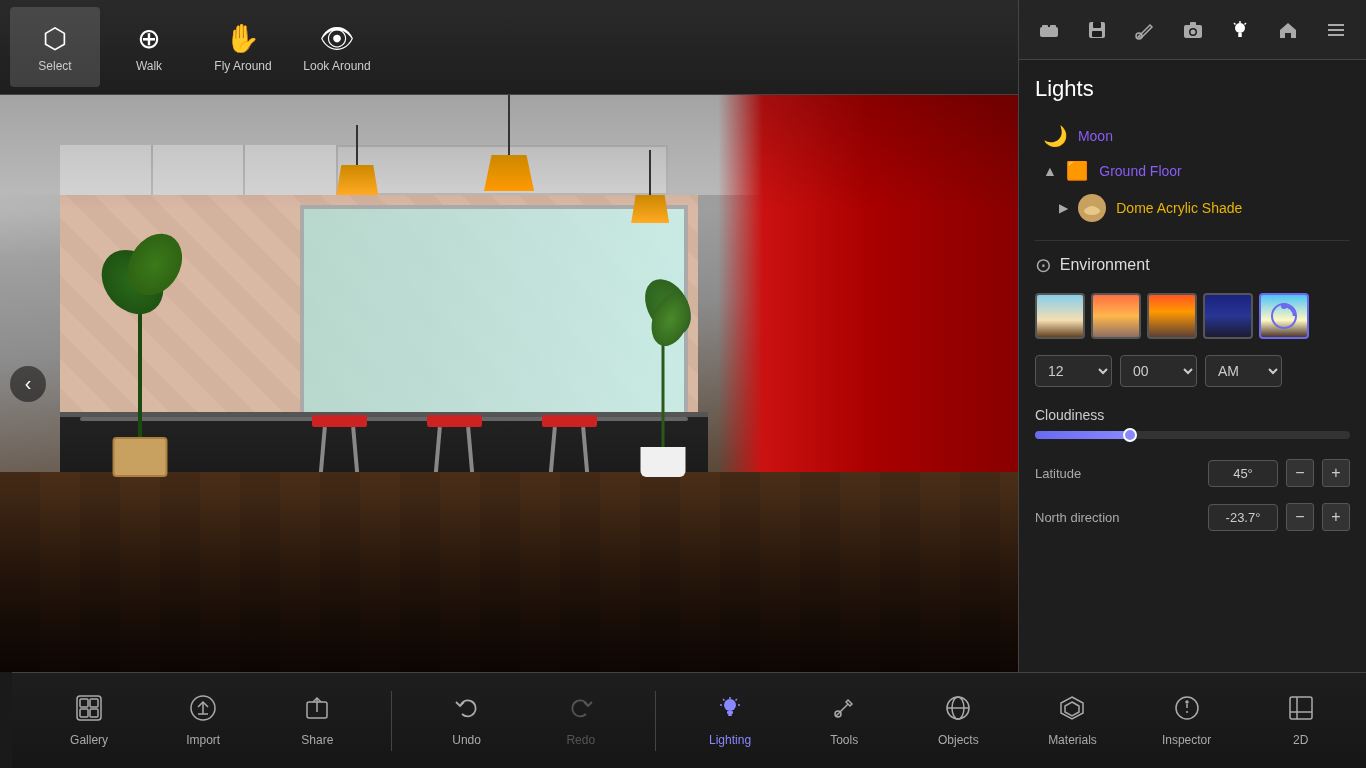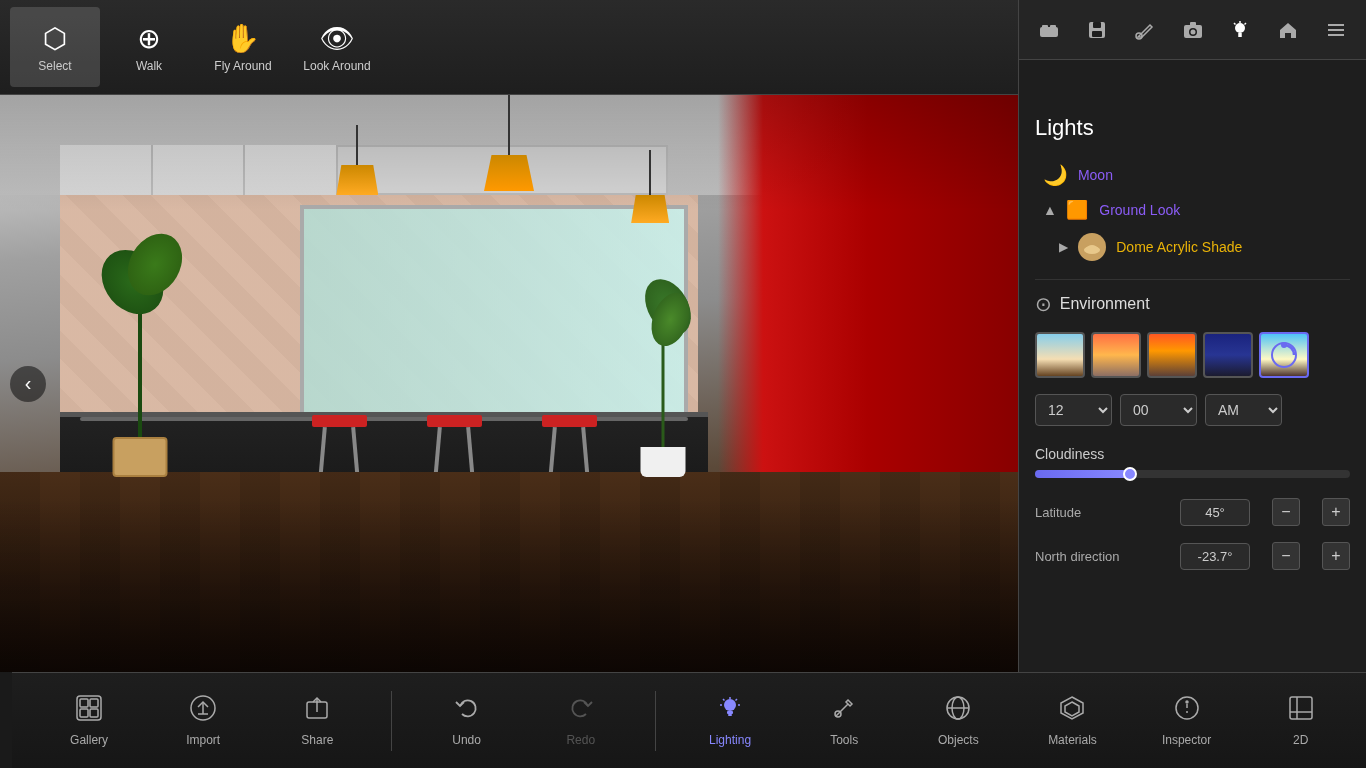--- a/index.html
+++ b/index.html
@@ -47,21 +47,21 @@
     .panel-icon-btn {
       width: 44px; height: 44px; background: transparent; border: none;
       cursor: pointer; display: flex; align-items: center; justify-content: center;
       border-radius: 4px; color: #aaa; font-size: 20px;
     }
     .panel-icon-btn.active { color: #fff; }
 
     
     #lights-section { padding: 16px 16px 8px; }
     .section-title {
-      font-size: 22px; color: #fff; font-weight: 300; margin-bottom: 16px; margin-top: 39px;
+      font-size: 22px; color: #fff; font-weight: 300; margin-bottom: 16px;
     }
 
     .light-item {
       display: flex; align-items: center; padding: 6px 8px; cursor: pointer;
       border-radius: 4px; gap: 10px;
     }
     .light-item-label { color: #8b5cf6; font-size: 14px; }
 
     .light-group { margin-left: 16px; }
     .light-subitem {
@@ -116,21 +116,21 @@
     }
     .slider-thumb {
       position: absolute; top: 50%; transform: translate(-50%, -50%);
       left: 30%; width: 14px; height: 14px;
       background: #8888ff; border-radius: 50%; cursor: pointer;
       border: 2px solid #fff;
     }
 
     
     .numeric-row {
-      display: flex; align-items: center; padding: 8px 16px; justify-content: flex-end; gap: 22px;
+      display: flex; align-items: center; padding: 8px 16px; justify-content: flex-end; gap: 8px;
     }
     .numeric-label { color: #aaa; font-size: 13px; margin-right: auto; }
     .numeric-input {
       background: #2a2a2a; border: 1px solid #555; color: #ccc;
       padding: 5px 8px; border-radius: 4px; font-size: 13px; width: 70px; text-align: center;
     }
     .num-btn {
       width: 28px; height: 28px; background: #333; border: 1px solid #555;
       color: #ccc; cursor: pointer; border-radius: 3px; font-size: 16px;
       display: flex; align-items: center; justify-content: center;
@@ -408,21 +408,21 @@
     <div class="section-title">Lights</div>
 
     <div class="light-item">
       <span style="font-size:20px;">🌙</span>
       <span class="light-item-label">Moon</span>
     </div>
 
     <div class="light-item">
       <span style="color:#aaa;font-size:14px;">▲</span>
       <span style="font-size:18px;">🟧</span>
-      <span class="light-item-label">Ground Look</span>
+      <span class="light-item-label">Ground Floor</span>
     </div>
 
     <div class="light-group">
       <div class="light-subitem">
         <span style="color:#aaa;font-size:12px;">▶</span>
         <div class="subitem-icon">
           <svg width="18" height="18" viewBox="0 0 18 18" fill="none">
             <ellipse cx="9" cy="12" rx="8" ry="4" fill="#e8c88a"></ellipse>
             <path d="M1 12 Q9 2 17 12" fill="#e8c88a"></path>
           </svg>

